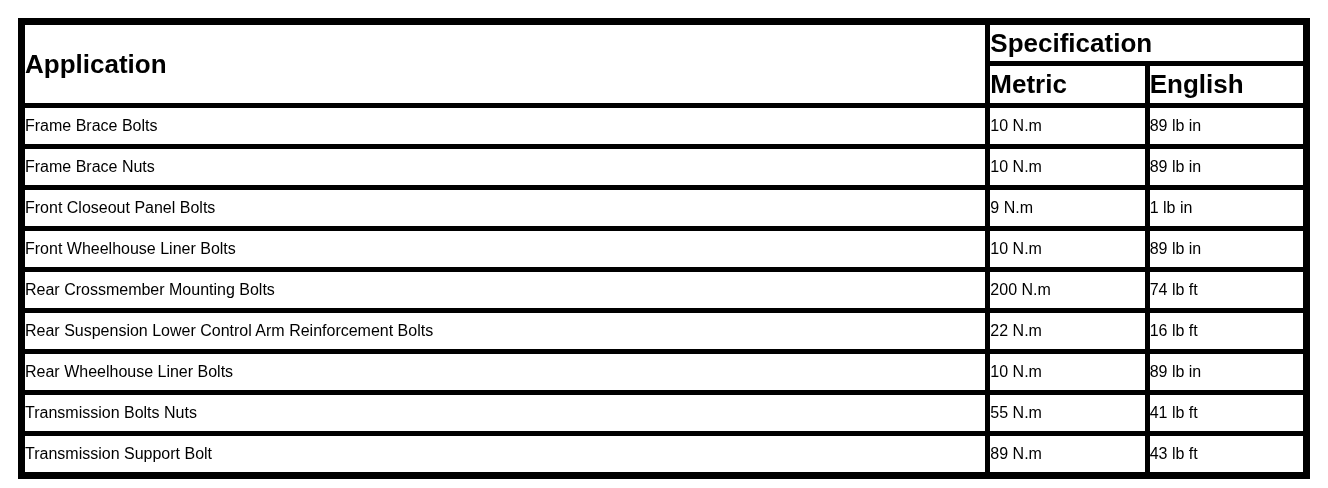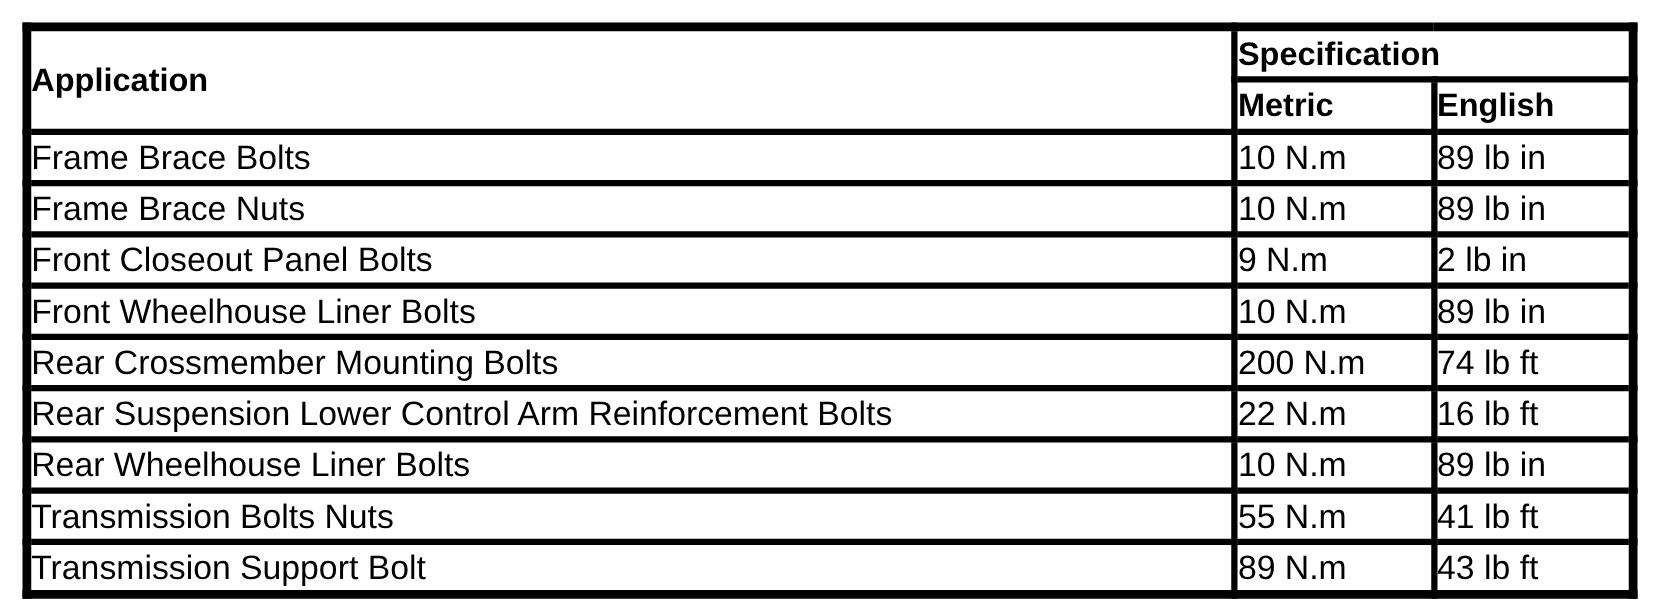--- a/index.html
+++ b/index.html
@@ -39,21 +39,21 @@
   table.spec-table th {
     font-weight: bold;
     font-size: 26px;
     text-align: left;
     vertical-align: middle;
   }
   th.h-app { height: 78px; }
   th.h-spec { height: 36px; }
   th.h-sub { height: 37px; }
   table.spec-table td {
-    font-size: 27px;
+    font-size: 16px;
     font-weight: normal;
     height: 36px;
     vertical-align: middle;
   }
   td.app-cell {
     text-align: left;
     padding-left: 5px;
   }
   td.val-cell {
   }
@@ -85,21 +85,21 @@
         <td class="val-cell">89 lb in</td>
       </tr>
       <tr>
         <td class="app-cell">Frame Brace Nuts</td>
         <td class="val-cell">10 N.m</td>
         <td class="val-cell">89 lb in</td>
       </tr>
       <tr>
         <td class="app-cell">Front Closeout Panel Bolts</td>
         <td class="val-cell">9 N.m</td>
-        <td class="val-cell">2 lb in</td>
+        <td class="val-cell">1 lb in</td>
       </tr>
       <tr>
         <td class="app-cell">Front Wheelhouse Liner Bolts</td>
         <td class="val-cell">10 N.m</td>
         <td class="val-cell">89 lb in</td>
       </tr>
       <tr>
         <td class="app-cell">Rear Crossmember Mounting Bolts</td>
         <td class="val-cell">200 N.m</td>
         <td class="val-cell">74 lb ft</td>

